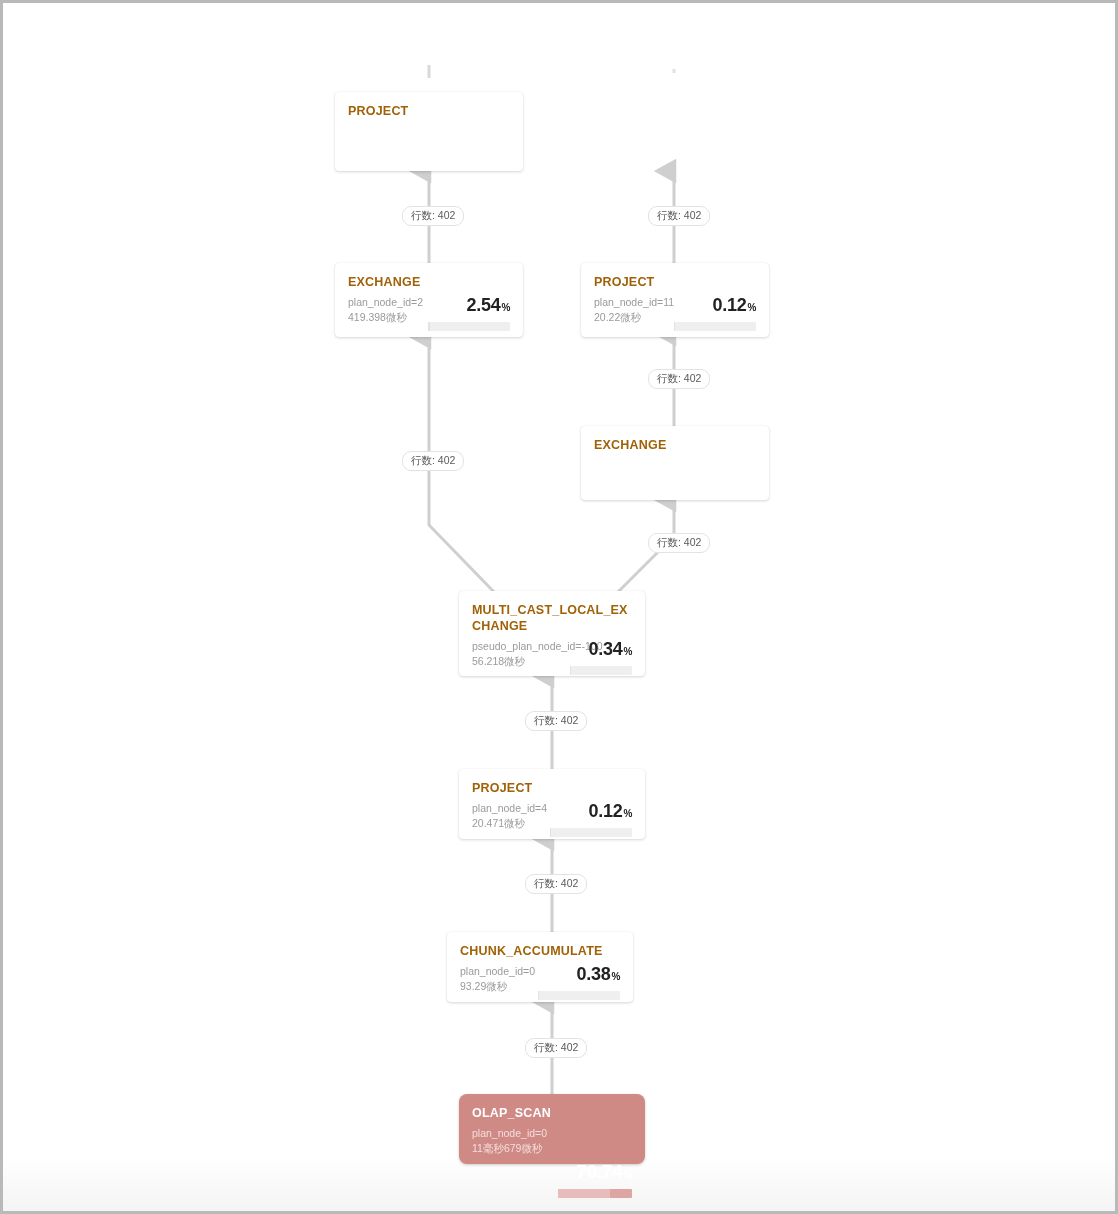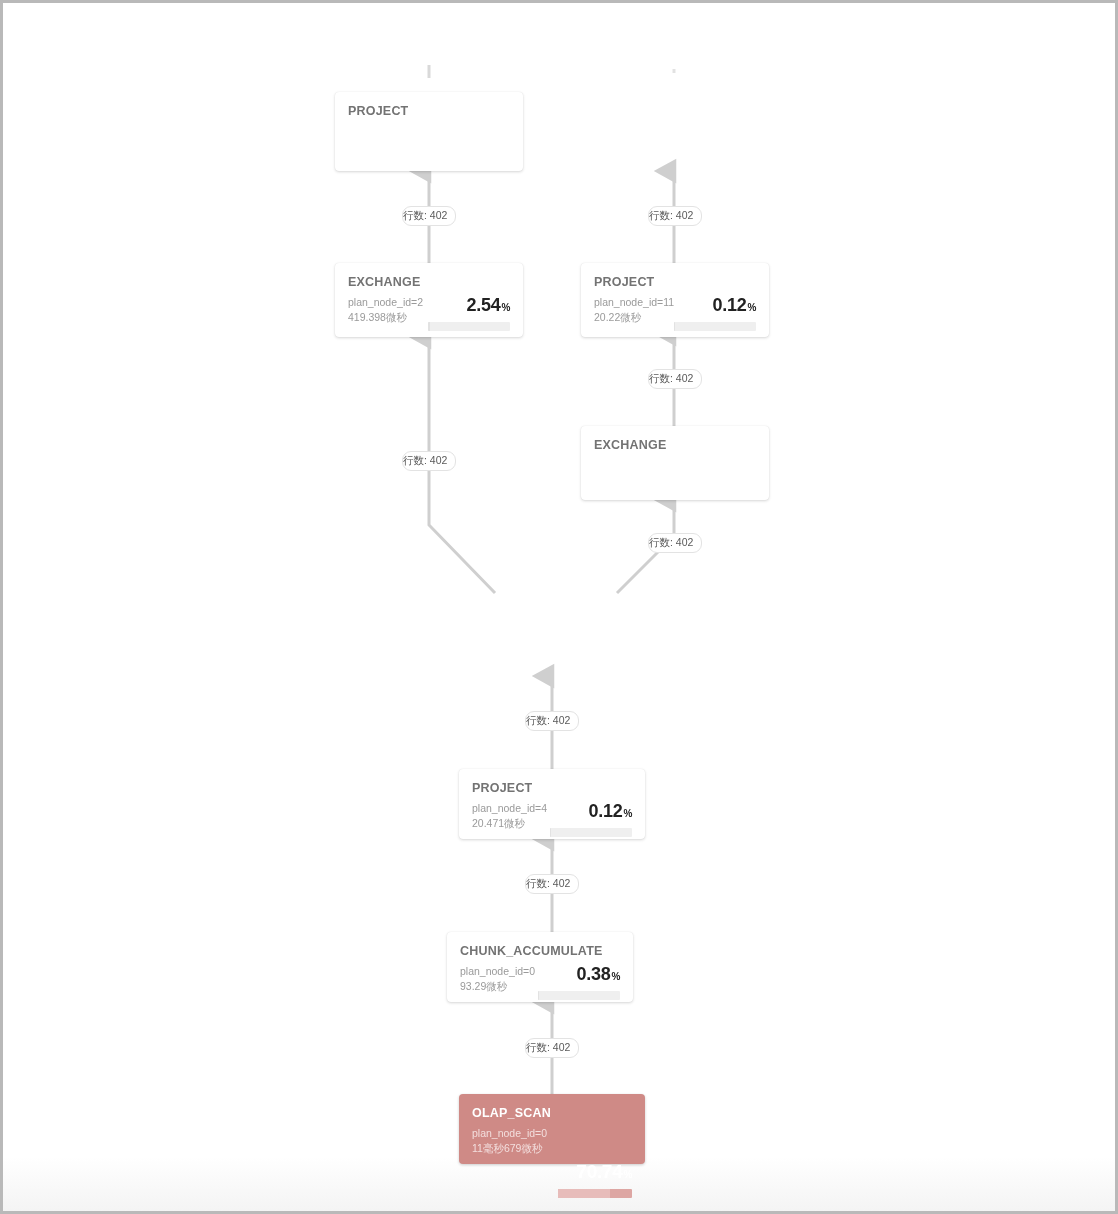--- a/index.html
+++ b/index.html
@@ -48,21 +48,21 @@
     position: absolute;
     box-sizing: border-box;
     background: #ffffff;
     border-radius: 4px;
     box-shadow: 0 1px 3px rgba(0,0,0,0.16), 0 0 1px rgba(0,0,0,0.10);
     padding: 11px 13px 10px 13px;
   }
   .node-title {
     font-size: 12.5px;
     font-weight: bold;
-    color: #737373;
+    color: #a16207;
     letter-spacing: 0.2px;
     line-height: 16px;
     word-break: break-all;
     margin-bottom: 5px;
   }
   .node-body {
     position: relative;
     height: 34px;
   }
   .node-meta {
@@ -105,34 +105,35 @@
   .node-bar-fill {
     height: 100%;
     background: #e2e2e2;
     width: 0%;
   }
 
   
   .node.hot {
     background: #cf8a86;
     box-shadow: 0 1px 3px rgba(0,0,0,0.20);
+    border-radius: 8px;
   }
   .node.hot .node-title { color: #ffffff; }
   .node.hot .node-meta  { color: #f3dedd; }
   .node.hot .node-pct   { color: #ffffff; }
   .node.hot .node-bar   { background: #dda6a3; }
   .node.hot .node-bar-fill { background: #e7bcba; }
 
   
   .edge-pill {
     position: absolute;
     background: #ffffff;
     border: 1px solid #e3e3e3;
     border-radius: 9px;
-    padding: 2px 8px 3px 0;
+    padding: 2px 8px 3px 8px;
     font-size: 10.5px;
     color: #5a5a5a;
     white-space: nowrap;
     line-height: 13px;
   }
 </style>
 </head>
 <body>
 
 <div id="app-frame">
@@ -215,20 +216,35 @@
             <div class="node-bar-fill" style="width: 0.12%;"></div>
           </div>
         </div>
       </div>
     </div>
 
     <div class="node" style="left:578px; top:423px; width:188px; height:74px;">
       <div class="node-title">EXCHANGE</div>
     </div>
 
+    <div class="node" style="left:456px; top:588px; width:186px; height:85px;">
+      <div class="node-title">MULTI_CAST_LOCAL_EXCHANGE</div>
+      <div class="node-body" style="height:32px;">
+        <div class="node-meta">
+          <div>pseudo_plan_node_id=-100</div>
+          <div>56.218微秒</div>
+        </div>
+        <div class="node-right" style="width:62px;">
+          <div class="node-pct"><span>0.34</span><span class="pct-sign">%</span></div>
+          <div class="node-bar">
+            <div class="node-bar-fill" style="width: 0.34%;"></div>
+          </div>
+        </div>
+      </div>
+    </div>
 
     <div class="node" style="left:456px; top:766px; width:186px; height:70px;">
       <div class="node-title">PROJECT</div>
       <div class="node-body" style="height:30px;">
         <div class="node-meta">
           <div>plan_node_id=4</div>
           <div>20.471微秒</div>
         </div>
         <div class="node-right">
           <div class="node-pct"><span>0.12</span><span class="pct-sign">%</span></div>

